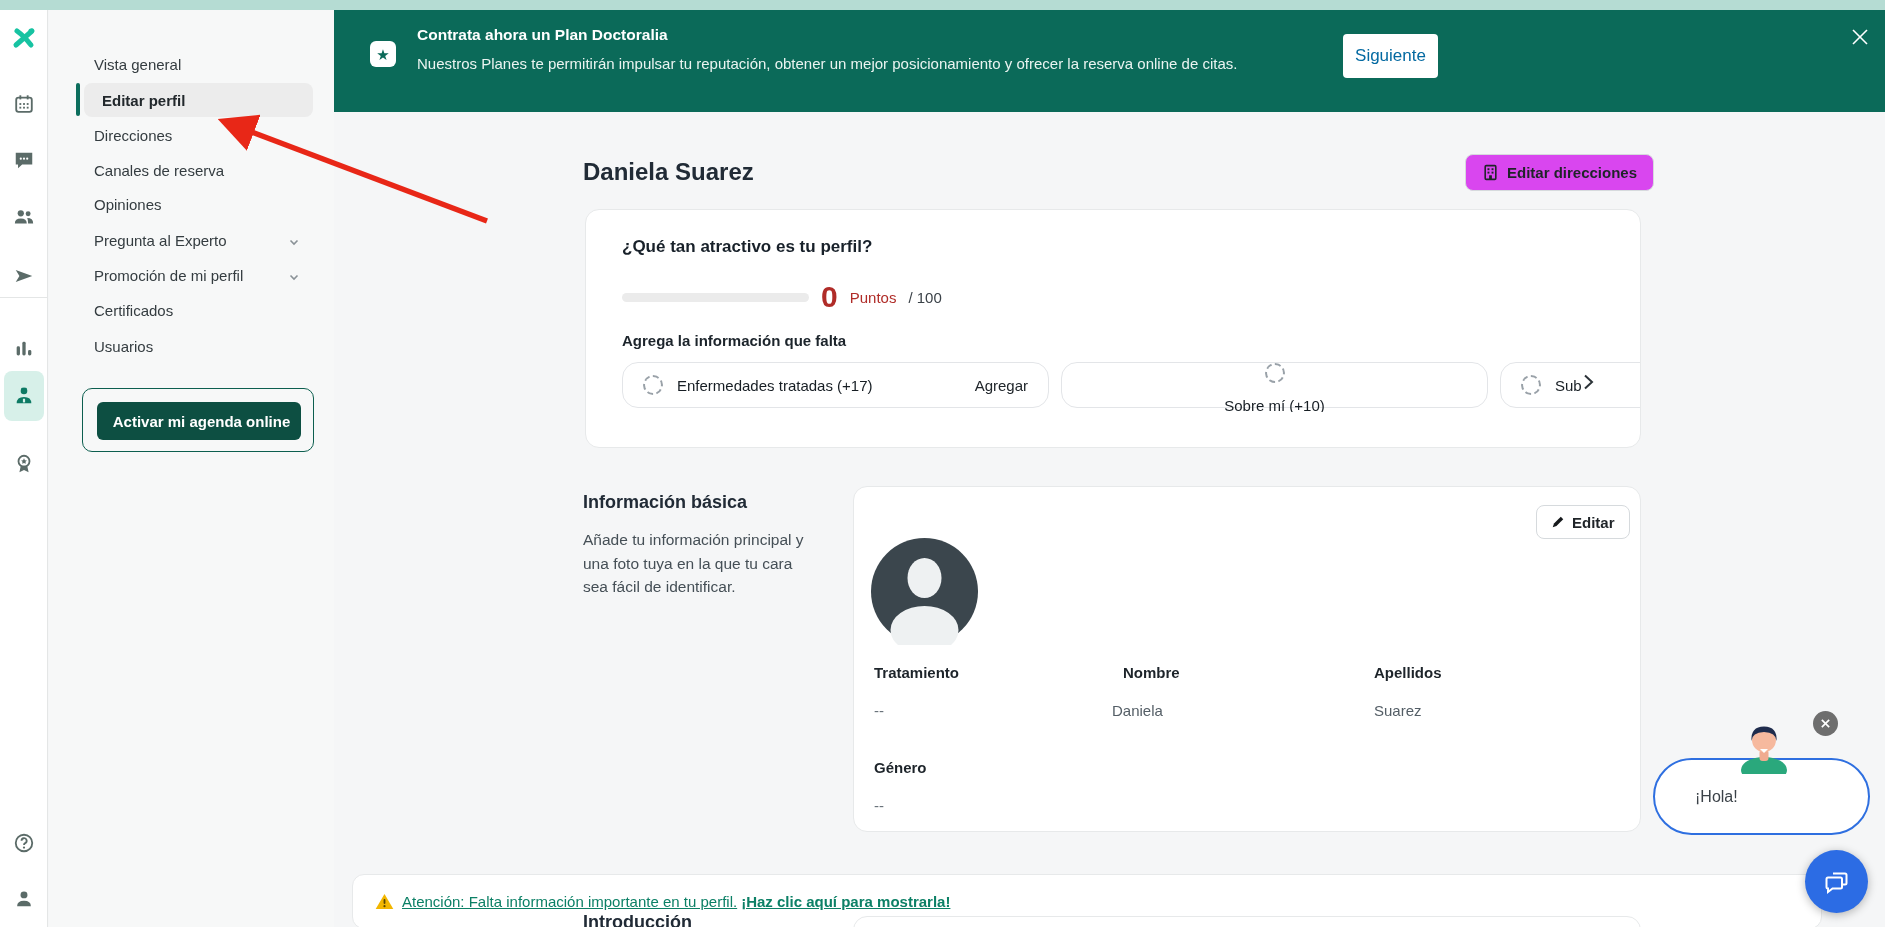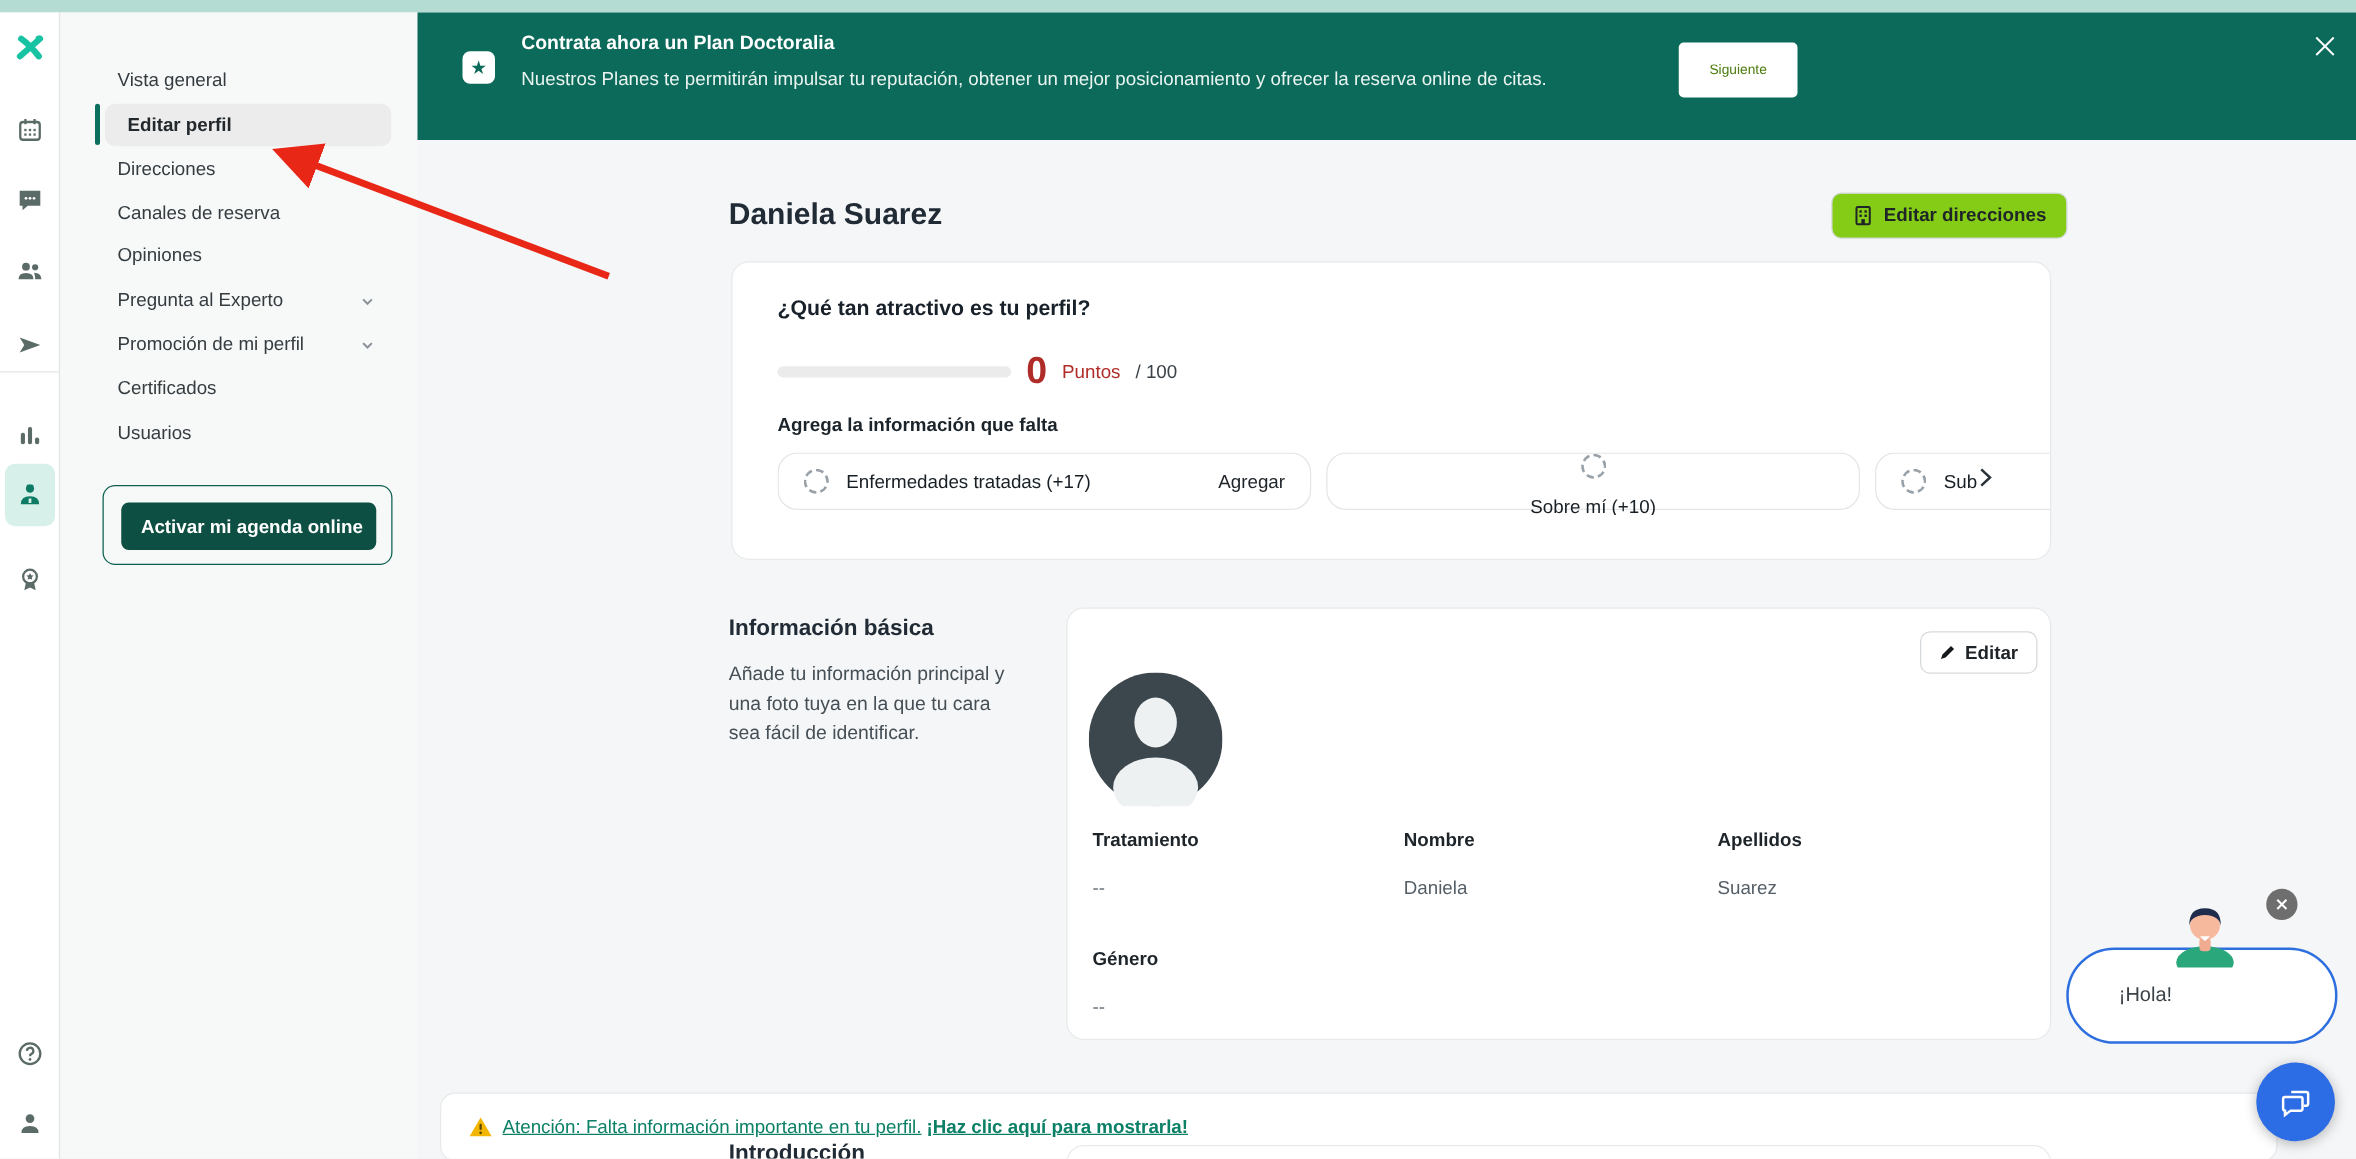--- a/index.html
+++ b/index.html
@@ -26,26 +26,26 @@
   .nav-item.selected{left:35px;width:229px;background:#ececec;border-radius:8px;font-weight:bold;color:#22282c;}
   .sel-bar{position:absolute;left:27px;top:73px;width:4px;height:33px;background:#0c6e5d;border-radius:2px;}
   .agenda-ring{position:absolute;left:33px;top:378px;width:232px;height:64px;border:1.5px solid #0d5f4f;border-radius:10px;}
   .agenda-btn{position:absolute;left:14px;top:13px;width:204px;height:38px;background:#0d4f42;border:none;border-radius:6px;color:#ffffff;font-weight:bold;font-size:15px;font-family:inherit;cursor:pointer;padding-left:11px;}
 
   
   .banner{position:absolute;left:334px;top:10px;width:1551px;height:102px;background:#0b6a59;color:#fff;}
   .banner .star-box{position:absolute;left:36px;top:31px;width:26px;height:26px;background:#fff;border-radius:6px;display:flex;align-items:center;justify-content:center;color:#0b6a59;font-size:15px;line-height:1;}
   .banner .b-title{position:absolute;left:83px;top:16px;font-size:15.5px;font-weight:bold;}
   .banner .b-sub{position:absolute;left:83px;top:45px;font-size:15px;color:#eaf4f1;}
-  .banner .next-btn{position:absolute;left:1009px;top:24px;width:95px;height:44px;background:#ffffff;border:none;border-radius:4px;font-size:11px;color:#4d7c0f;font-family:inherit;cursor:pointer;}
+  .banner .next-btn{position:absolute;left:1009px;top:24px;width:95px;height:44px;background:#ffffff;border:none;border-radius:4px;font-size:17px;color:#0369a1;font-family:inherit;cursor:pointer;}
   .banner .close-x{position:absolute;right:14px;top:16px;width:22px;height:22px;color:#fff;cursor:pointer;}
 
   
   .page-title{position:absolute;left:583px;top:158px;font-size:24px;font-weight:bold;color:#212b36;}
-  .edit-addr-btn{position:absolute;left:1465px;top:154px;height:37px;padding:0 16px;display:flex;align-items:center;gap:8px;background:#84cc16;border:1px solid #d6dadd;border-radius:8px;font-size:15px;font-weight:600;color:#1f2428;font-family:inherit;cursor:pointer;}
+  .edit-addr-btn{position:absolute;left:1465px;top:154px;height:37px;padding:0 16px;display:flex;align-items:center;gap:8px;background:#d946ef;border:1px solid #d6dadd;border-radius:8px;font-size:15px;font-weight:600;color:#1f2428;font-family:inherit;cursor:pointer;}
 
   .card{position:absolute;background:#ffffff;border:1px solid #e7e9ea;border-radius:14px;}
   
   .score-card{left:585px;top:209px;width:1056px;height:239px;overflow:hidden;}
   .score-title{position:absolute;left:36px;top:27px;font-size:17px;font-weight:bold;color:#18212a;}
   .score-row{position:absolute;left:36px;top:72px;display:flex;align-items:center;gap:12px;}
   .pbar{width:187px;height:9px;background:#ebebeb;border-radius:5px;overflow:hidden;}
   .pbar-fill{height:100%;background:#b02c28;border-radius:5px;}
   .pts-num{font-size:30px;font-weight:bold;color:#b02c28;line-height:1;}
   .pts-label{font-size:15px;color:#b02c28;}
@@ -297,21 +297,21 @@
       <svg viewBox="0 0 107 107">
           <circle cx="53.5" cy="53.5" r="53.5" fill="#3b464d"></circle>
         <ellipse cx="53.5" cy="40" rx="17" ry="20" fill="#eef1f2"></ellipse>
         <ellipse cx="53.5" cy="92" rx="34" ry="24" fill="#eef1f2"></ellipse>
       </svg>
     </div>
     <div class="f-label" style="left:20px;top:177px">Tratamiento</div>
     <div class="f-label" style="left:269px;top:177px">Nombre</div>
     <div class="f-label" style="left:520px;top:177px">Apellidos</div>
     <div class="f-value" style="left:20px;top:215px;color:#6a737b">--</div>
-    <div class="f-value" style="left:269px;top:215px">Daniela</div>
+    <div class="f-value" style="left:258px;top:215px">Daniela</div>
     <div class="f-value" style="left:520px;top:215px">Suarez</div>
     <div class="f-label" style="left:20px;top:272px">Género</div>
     <div class="f-value" style="left:20px;top:310px;color:#6a737b">--</div>
   </div>
 
   <div class="card warn-card">
     <div class="warn-inner">
       <svg class="warn-icon" viewBox="0 0 19 17">
         <path d="M9.5 1 L18.3 16 H0.7 z" fill="#f2b600"></path>
         <rect x="8.6" y="6" width="1.8" height="5" rx="0.9" fill="#5b4700"></rect>

